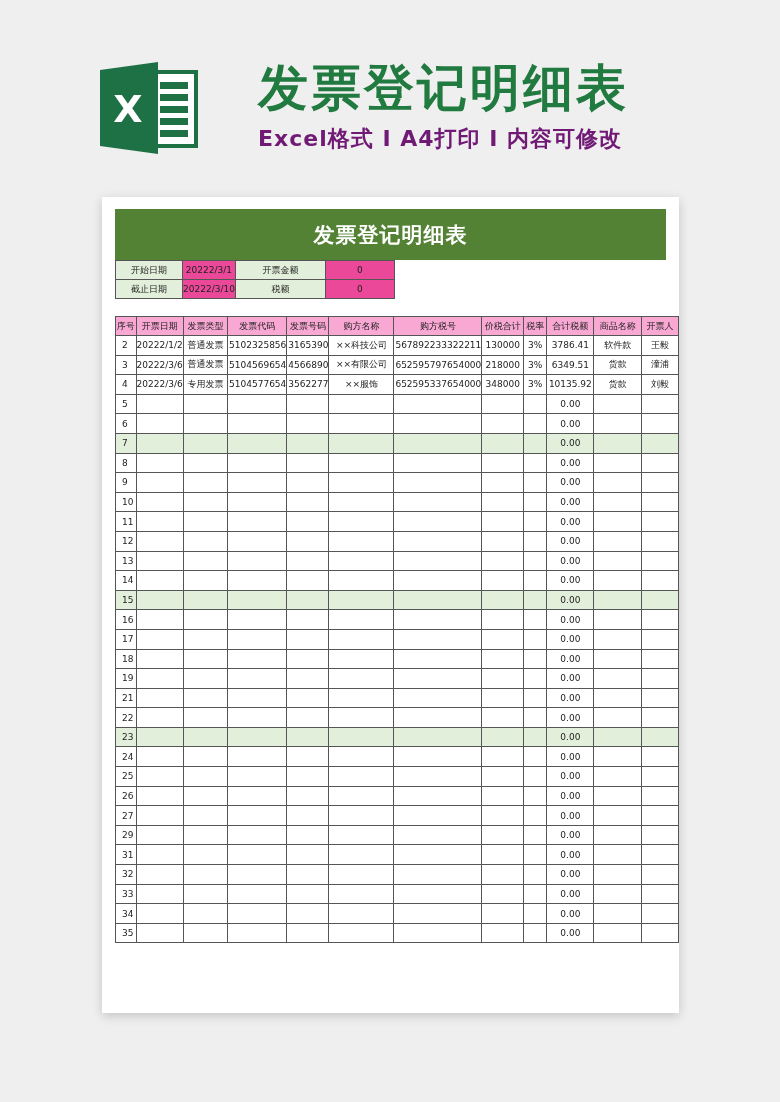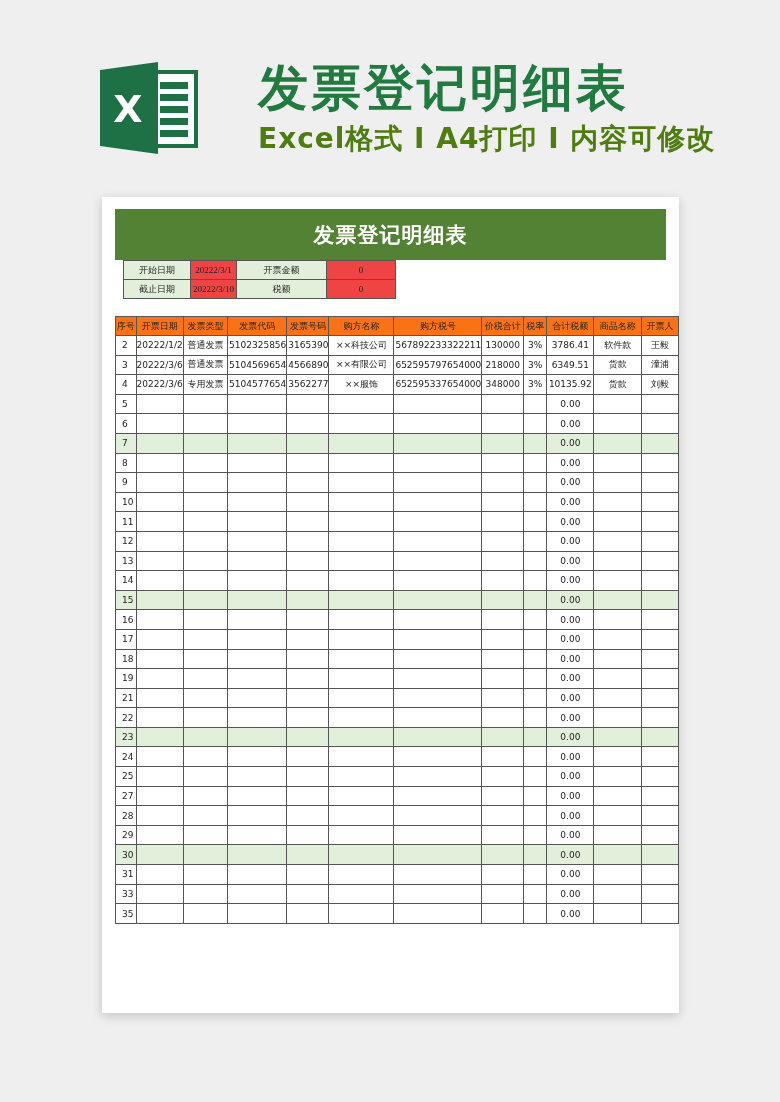--- a/index.html
+++ b/index.html
@@ -11,47 +11,47 @@
   }
   .banner { position:absolute; left:0; top:0; width:780px; height:190px; }
   .logo { position:absolute; left:100px; top:58px; width:100px; height:100px; }
   .banner-title {
     position:absolute; left:258px; top:58px;
     font-size:50px; font-weight:bold; color:#217a3f; letter-spacing:3px;
     line-height:60px;
   }
   .banner-sub {
     position:absolute; left:258px; top:124px;
-    font-size:28px; font-weight:bold; color:#4d7c0f; letter-spacing:1px;
+    font-size:22px; font-weight:bold; color:#701a75; letter-spacing:1px;
     line-height:30px;
   }
   .paper {
     position:absolute; left:102px; top:197px; width:577px; height:816px;
     background:#ffffff;
     box-shadow:0 3px 10px rgba(0,0,0,0.18);
   }
   .title-bar {
     position:absolute; left:13px; top:12px; width:551px; height:51px;
     background:#548235; color:#ffffff;
     font-size:21px; font-weight:bold;
     display:flex; align-items:center; justify-content:center;
     letter-spacing:1px;
   }
   table { border-collapse:collapse; position:absolute; table-layout:fixed; }
   td, th {
     border:1px solid #555; padding:0; font-size:9px; color:#222;
     white-space:nowrap; overflow:hidden; font-weight:normal;
     text-align:center; vertical-align:middle;
   }
-  .info { left:21px; top:63px;font-family:Liberation Serif, serif; }
+  .info { left:13px; top:63px; }
   .info td { height:18px; }
   .info .lbl { background:#e2efda; }
-  .info .val { background:#ef4444;margin-left:36px; }
+  .info .val { background:#ec4899;margin-left:36px; }
   .main { left:13px; top:119px; }
-  .main th { background:#f97316; height:18px; }
+  .main th { background:#f9a8d4; height:18px; }
   .main td { height:18.6px; }
   .main td.seq { text-align:left; padding-left:6px; }
   .main td.left { text-align:right; padding-left:1px; }
   .main tr.hl td { background:#e2efda; }
 </style>
 </head>
 <body>
 
 <div class="banner">
   <svg class="logo" viewBox="0 0 100 100">
@@ -444,91 +444,105 @@
           <td></td>
           <td></td>
           <td></td>
           <td></td>
           <td></td>
           <td>0.00</td>
           <td></td>
           <td></td>
         </tr>
         <tr>
+          <td class="seq">26</td>
+          <td></td>
+          <td></td>
+          <td></td>
+          <td></td>
+          <td></td>
+          <td></td>
+          <td></td>
+          <td></td>
+          <td>0.00</td>
+          <td></td>
+          <td></td>
+        </tr>
+        <tr>
           <td class="seq">27</td>
           <td></td>
           <td></td>
           <td></td>
           <td></td>
           <td></td>
           <td></td>
           <td></td>
           <td></td>
           <td>0.00</td>
           <td></td>
           <td></td>
         </tr>
         <tr>
-          <td class="seq">28</td>
-          <td></td>
-          <td></td>
-          <td></td>
-          <td></td>
-          <td></td>
-          <td></td>
-          <td></td>
-          <td></td>
-          <td>0.00</td>
-          <td></td>
-          <td></td>
-        </tr>
-        <tr>
           <td class="seq">29</td>
           <td></td>
           <td></td>
           <td></td>
           <td></td>
           <td></td>
           <td></td>
           <td></td>
           <td></td>
           <td>0.00</td>
           <td></td>
           <td></td>
         </tr>
-        <tr class="hl">
-          <td class="seq">30</td>
-          <td></td>
-          <td></td>
-          <td></td>
-          <td></td>
-          <td></td>
-          <td></td>
-          <td></td>
-          <td></td>
-          <td>0.00</td>
-          <td></td>
-          <td></td>
-        </tr>
         <tr>
           <td class="seq">31</td>
           <td></td>
           <td></td>
           <td></td>
           <td></td>
           <td></td>
           <td></td>
           <td></td>
           <td></td>
           <td>0.00</td>
           <td></td>
           <td></td>
         </tr>
         <tr>
+          <td class="seq">32</td>
+          <td></td>
+          <td></td>
+          <td></td>
+          <td></td>
+          <td></td>
+          <td></td>
+          <td></td>
+          <td></td>
+          <td>0.00</td>
+          <td></td>
+          <td></td>
+        </tr>
+        <tr>
           <td class="seq">33</td>
+          <td></td>
+          <td></td>
+          <td></td>
+          <td></td>
+          <td></td>
+          <td></td>
+          <td></td>
+          <td></td>
+          <td>0.00</td>
+          <td></td>
+          <td></td>
+        </tr>
+        <tr>
+          <td class="seq">34</td>
           <td></td>
           <td></td>
           <td></td>
           <td></td>
           <td></td>
           <td></td>
           <td></td>
           <td></td>
           <td>0.00</td>
           <td></td>

